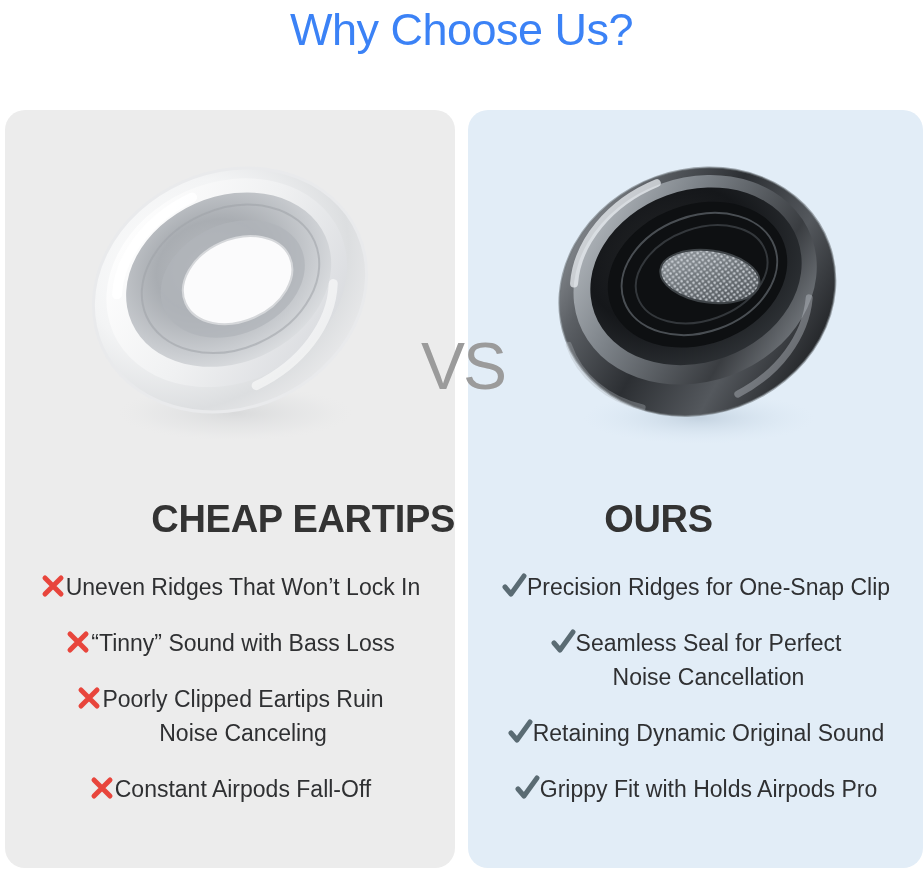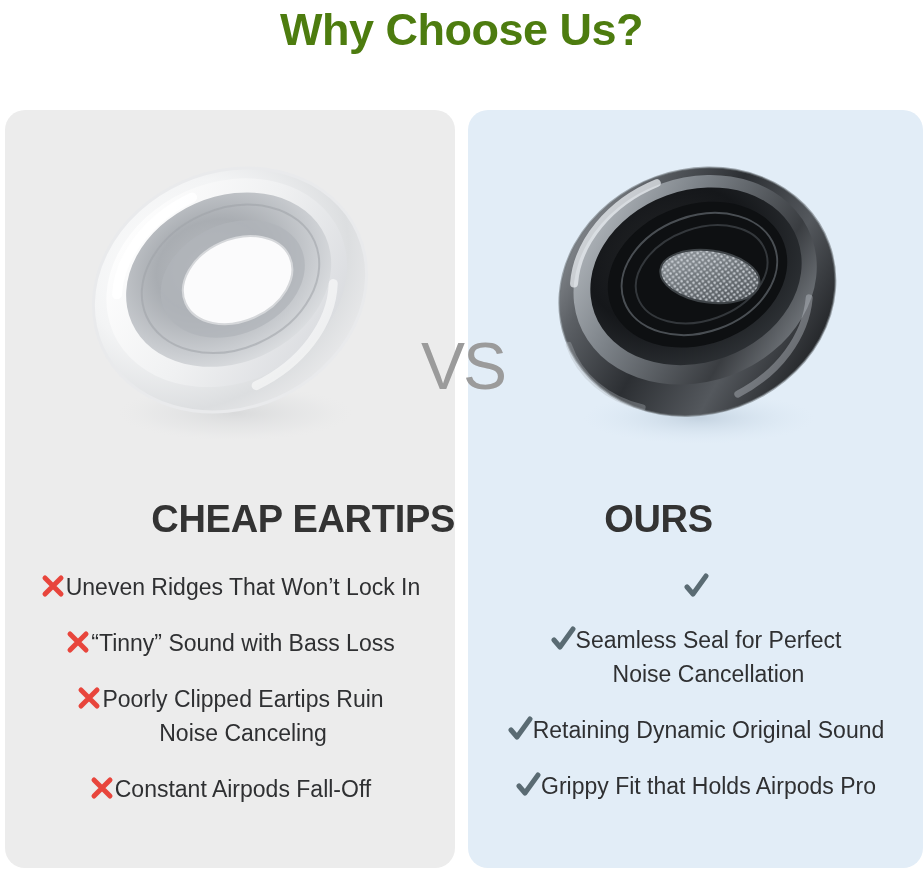--- a/index.html
+++ b/index.html
@@ -18,23 +18,23 @@
 
   
   .page-title {
     position: absolute;
     top: 2px;
     left: 0;
     width: 923px;
     text-align: center;
     font-size: 45px;
     line-height: 56px;
-    font-weight: 700;
+    font-weight: 400;
     letter-spacing: -0.5px;
-    color: #4d7c0f;
+    color: #3b82f6;
     font-family: "Liberation Sans", sans-serif;
   }
 
   
   .panel {
     position: absolute;
     top: 110px;
     height: 758px;
     border-radius: 20px;
   }
@@ -277,20 +277,21 @@
 </div>
 
 <div class="bullet-list list-right">
 
   <div class="bullet-row">
     <span class="bullet-icon">
       <svg width="26" height="26" viewBox="0 0 26 26">
         <path d="M4 14 L10 21 L23 3" fill="none" stroke="#5a6b73" stroke-width="5" stroke-linecap="round" stroke-linejoin="round"></path>
       </svg>
     </span>
+    <span class="bullet-text">Precision Ridges for One-Snap Clip</span>
   </div>
 
   <div class="bullet-row">
     <span class="bullet-icon">
       <svg width="26" height="26" viewBox="0 0 26 26">
         <path d="M4 14 L10 21 L23 3" fill="none" stroke="#5a6b73" stroke-width="5" stroke-linecap="round" stroke-linejoin="round"></path>
       </svg>
     </span>
     <span class="bullet-text">Seamless Seal for Perfect
 Noise Cancellation</span>
@@ -304,16 +305,16 @@
     </span>
     <span class="bullet-text">Retaining Dynamic Original Sound</span>
   </div>
 
   <div class="bullet-row">
     <span class="bullet-icon">
       <svg width="26" height="26" viewBox="0 0 26 26">
         <path d="M4 14 L10 21 L23 3" fill="none" stroke="#5a6b73" stroke-width="5" stroke-linecap="round" stroke-linejoin="round"></path>
       </svg>
     </span>
-    <span class="bullet-text">Grippy Fit that Holds Airpods Pro</span>
+    <span class="bullet-text">Grippy Fit with Holds Airpods Pro</span>
   </div>
 
 </div>
 
 </body></html>

